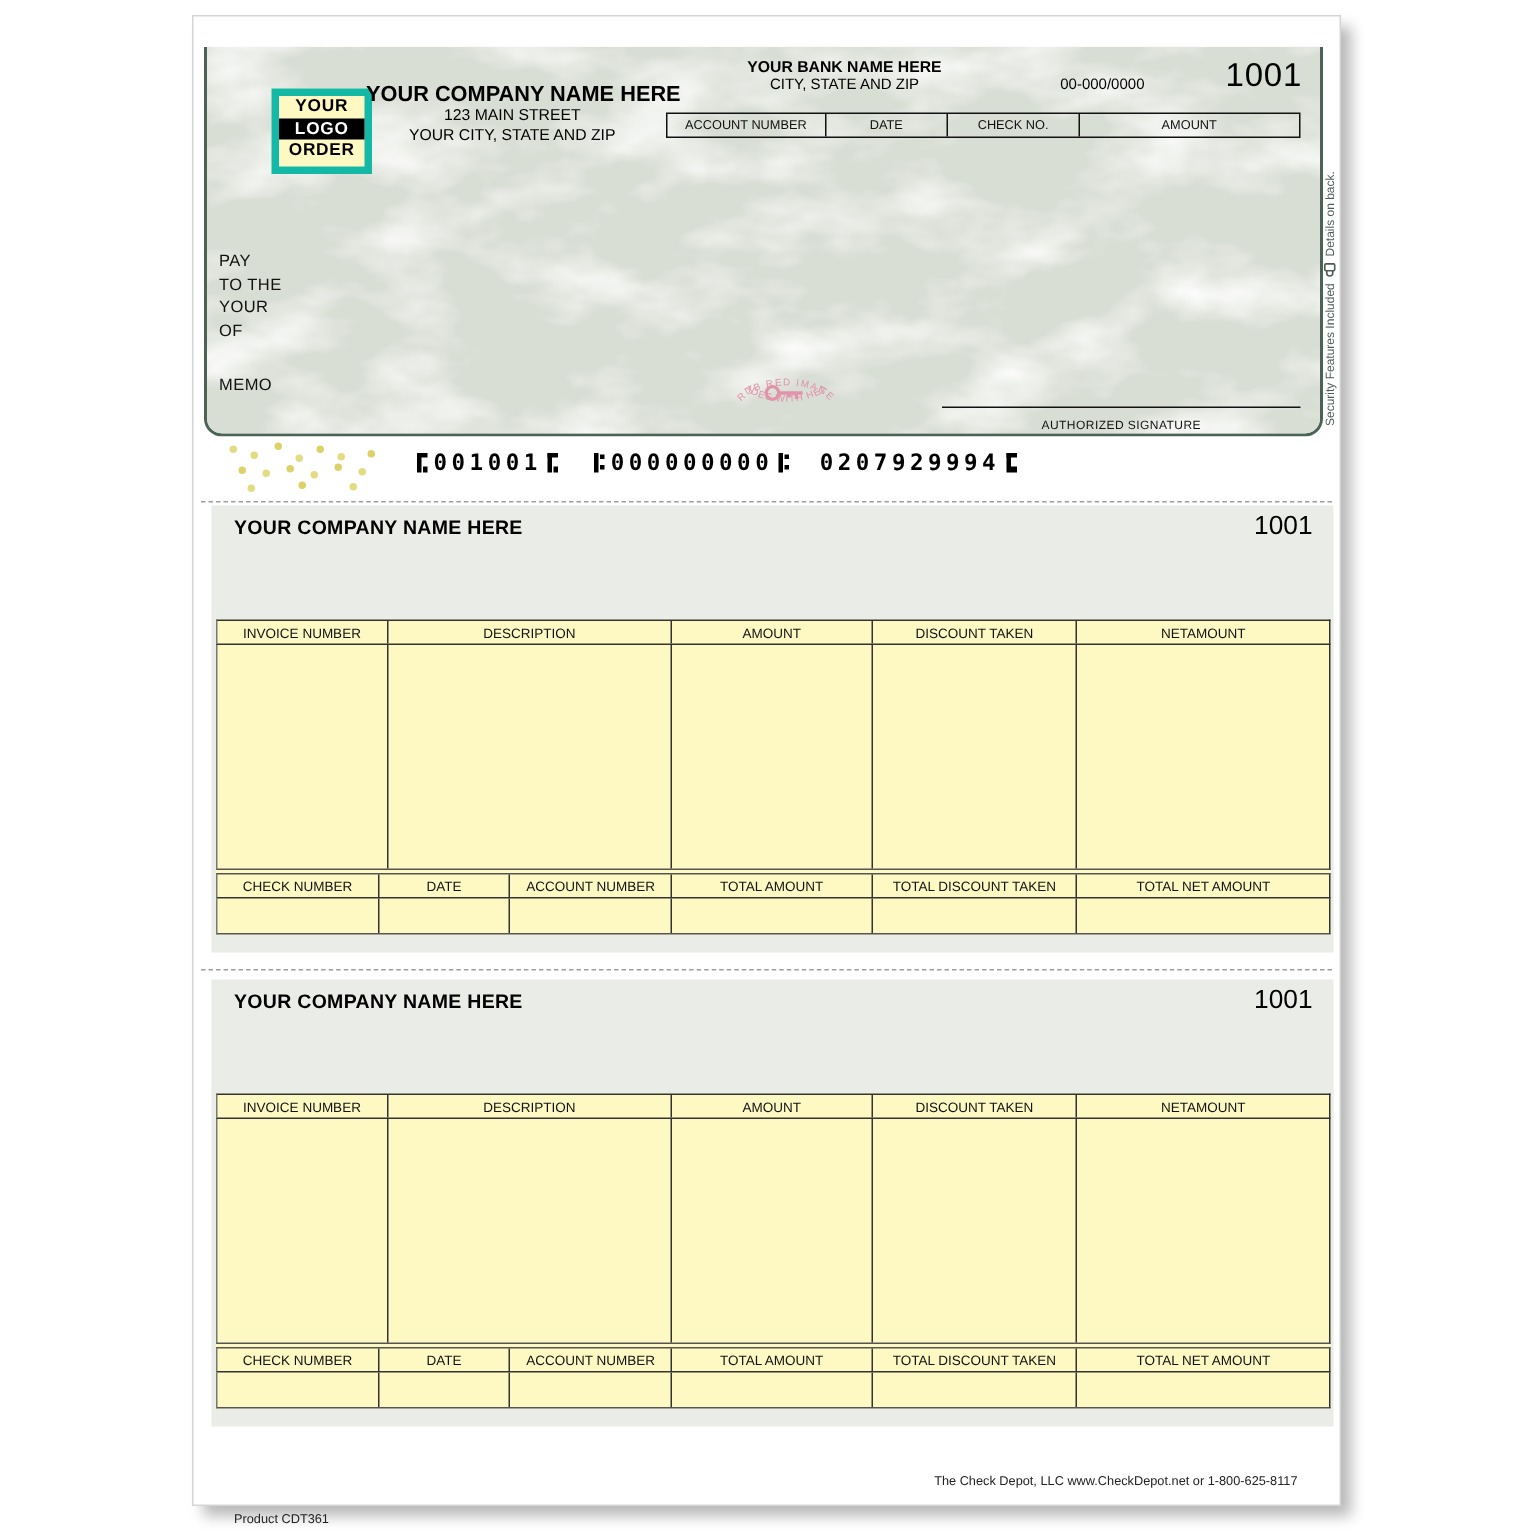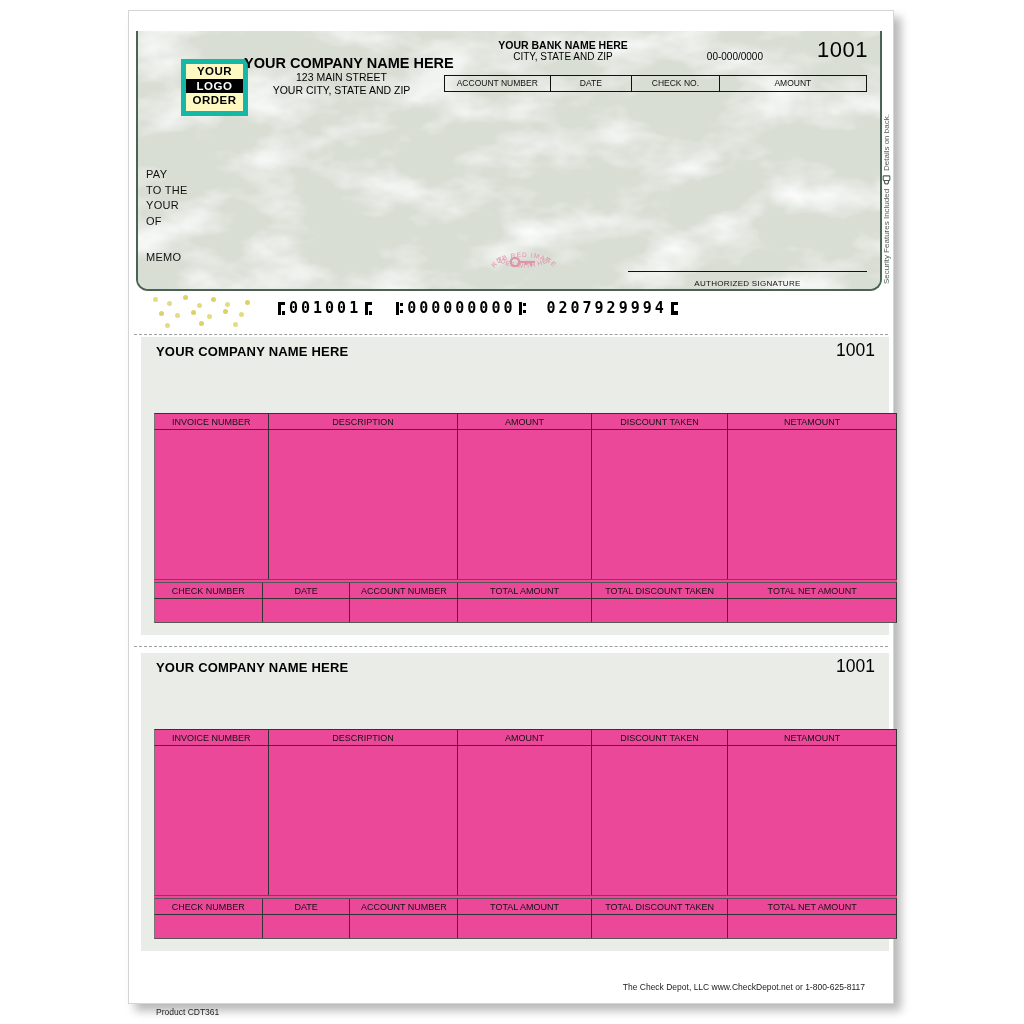--- a/index.html
+++ b/index.html
@@ -68,21 +68,21 @@
   .sym-transit::before{content:"";position:absolute;left:0;top:0;width:3px;height:13px;background:#000;}
   .sym-transit::after{content:"";position:absolute;right:0;top:1px;width:3.5px;height:3.5px;background:#000;
                       box-shadow:0 7px 0 #000;}
 
   .perf{position:absolute;left:5px;width:754px;border-top:1.5px dashed #9aa0a0;}
 
   
   .stub{position:absolute;left:12px;width:748px;height:298px;background:#eaece7;}
   .stub .s-company{position:absolute;left:15px;top:7px;font-weight:bold;font-size:13px;letter-spacing:.2px;}
   .stub .s-number{position:absolute;right:14px;top:3px;font-size:17.5px;}
-  .s-table{position:absolute;left:13px;top:76px;width:743px;background:#ec4899;}
+  .s-table{position:absolute;left:3px;top:76px;width:743px;background:#fef9c3;}
   .trow{display:flex;box-sizing:border-box;}
   .t-head{height:17px;border-top:1px solid #333;border-bottom:1.5px solid #333;}
   .t-body{height:150px;border-bottom:1px solid #555;}
   .t-sumhead{height:17px;margin-top:2px;border-top:1.5px solid #555;border-bottom:1px solid #333;}
   .t-sumbody{height:24px;border-bottom:1.5px solid #555;}
   .tcell{box-sizing:border-box;border-left:1px solid #333;font-size:9px;line-height:16px;
          text-align:center;color:#111;overflow:hidden;}
   .trow .tcell:first-child{border-left:none;}
   .trow{border-left:1px solid #777;border-right:1px solid #333;}
 

